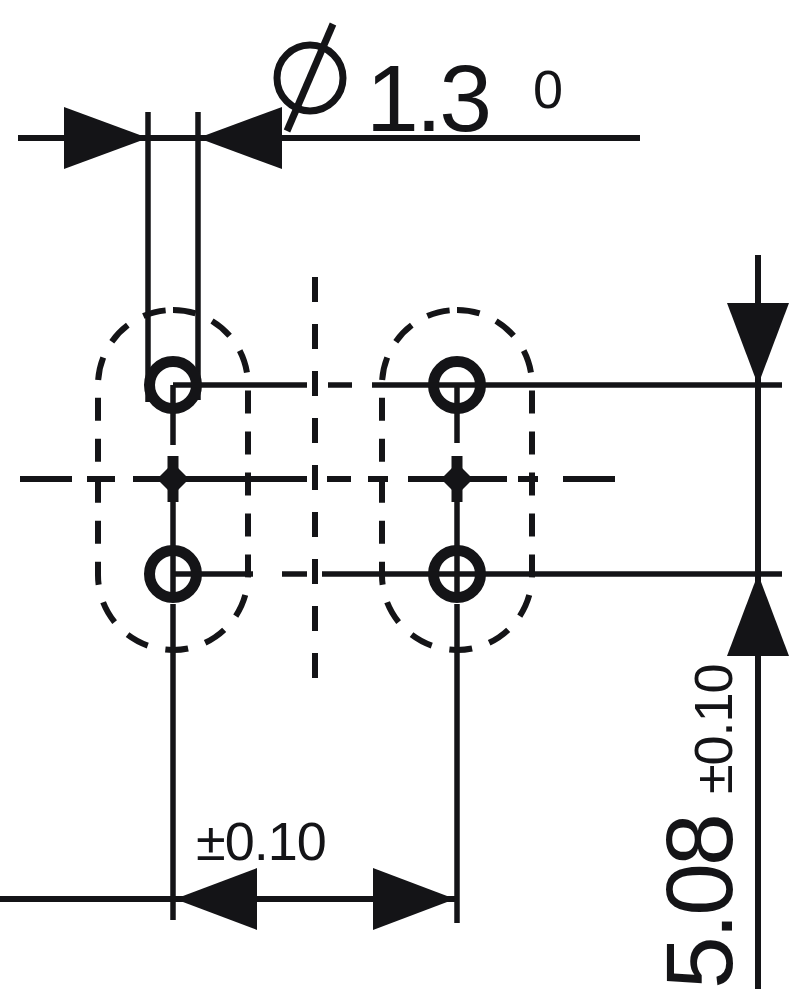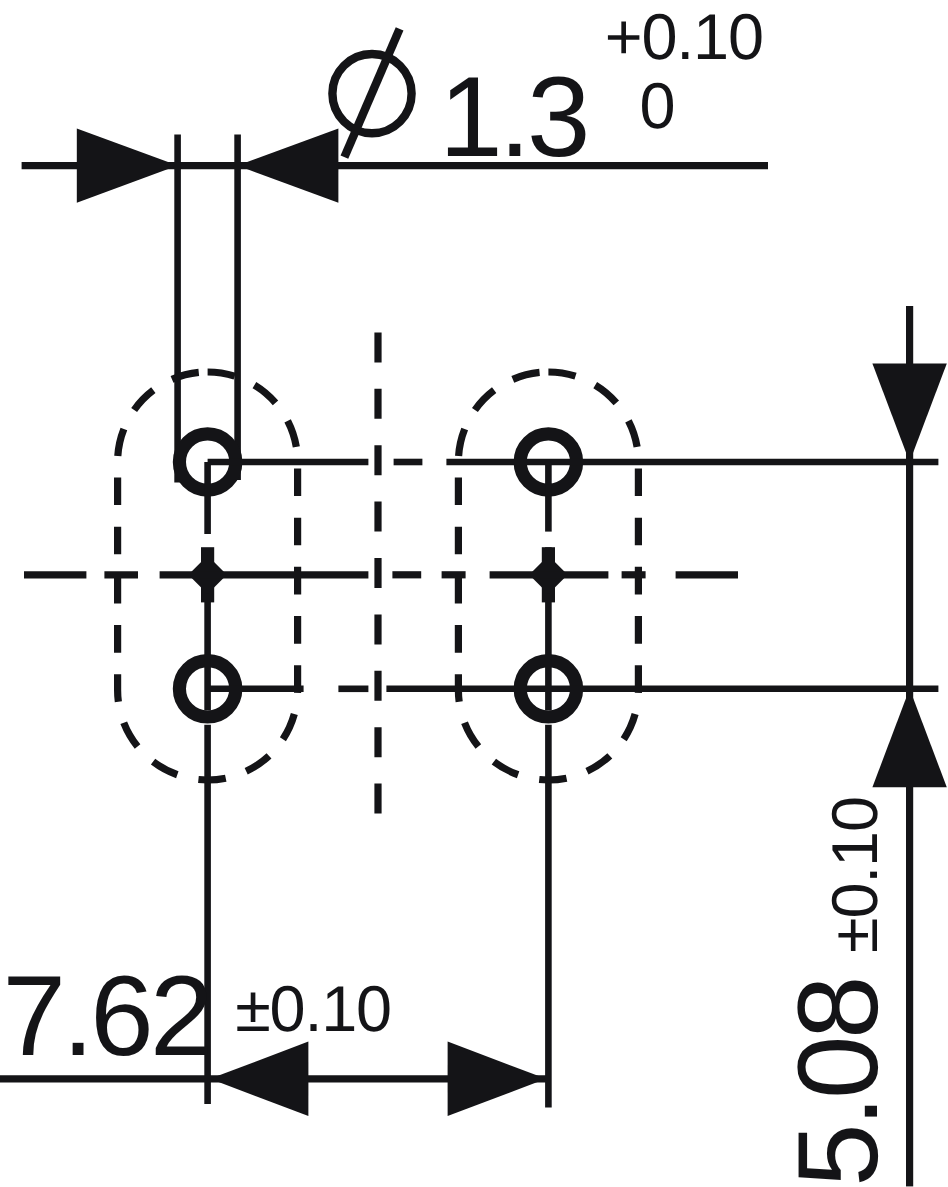--- a/index.html
+++ b/index.html
@@ -115,23 +115,21 @@
     </g>
 
     <g>
       <line x1="758" y1="255" x2="758" y2="989" stroke-width="6"></line>
       <polygon points="758,385 727,303 789,303"></polygon>
       <polygon points="758,574 727,656 789,656"></polygon>
     </g>
   </svg>
 
   <div class="txt big dia-value">1.3</div>
-  <div class="txt small tol-stack-upper">+0.10</div>
   <div class="txt small tol-stack-lower">0</div>
 
-  <div class="txt big dim-h-value">7.62</div>
   <div class="txt small dim-h-tol">±0.10</div>
 
   <div class="dim-v-block txt">
     <span class="big">5.08</span><span class="dim-v-gap"></span><span class="small">±0.10</span>
   </div>
 
 </div>
 
 </body></html>

